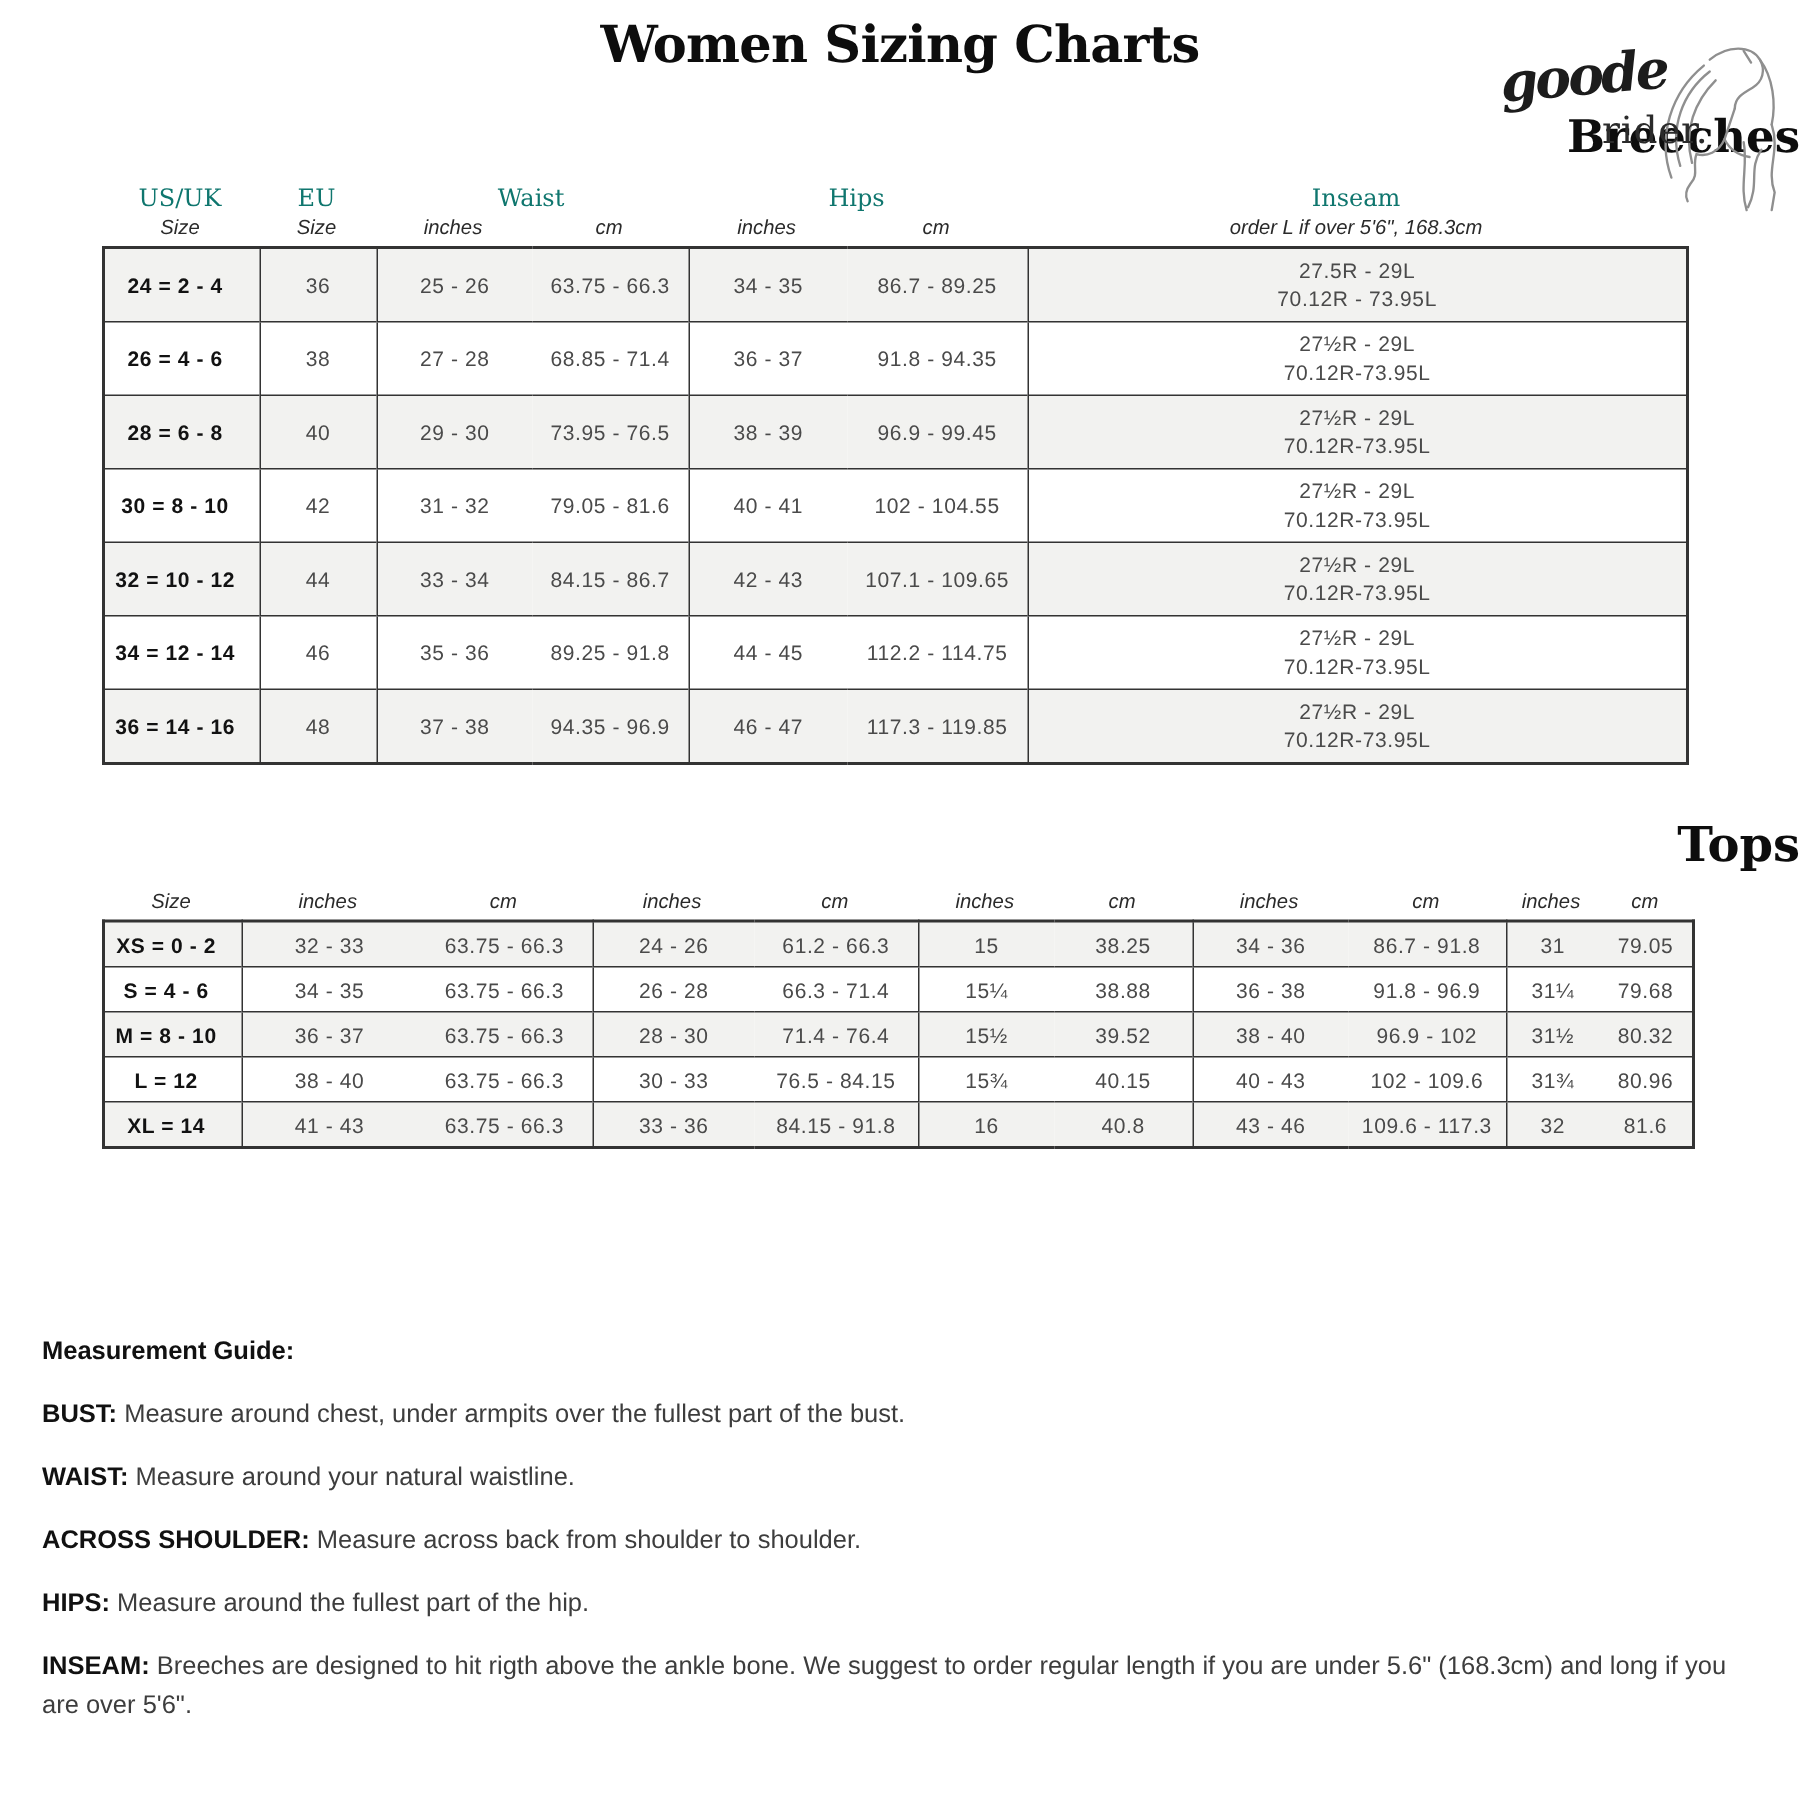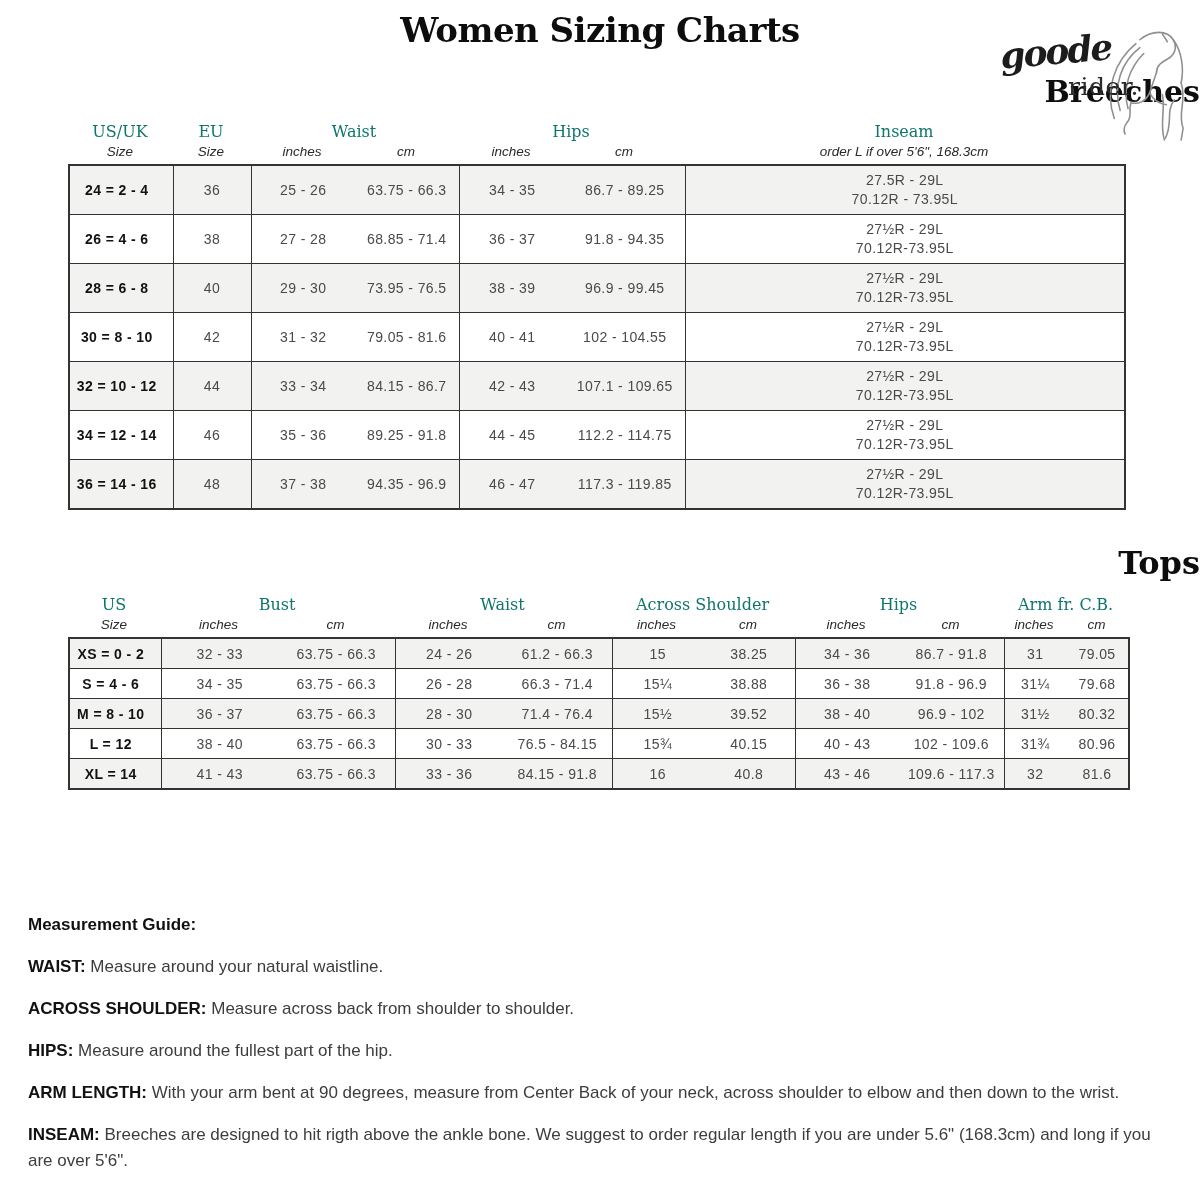--- a/index.html
+++ b/index.html
@@ -216,28 +216,20 @@
           <col style="width:108px">
             <col style="width:109px">
           <col style="width:91px">
             <col style="width:92px">
           <col style="width:104px">
             <col style="width:105px">
           <col style="width:62px">
             <col style="width:63px">
         </colgroup>
         <tbody>
-            <tr>
-          <td class="grp">US</td>
-          <td class="grp" colspan="2">Bust</td>
-          <td class="grp" colspan="2">Waist</td>
-          <td class="grp" colspan="2">Across Shoulder</td>
-          <td class="grp" colspan="2">Hips</td>
-          <td class="grp" colspan="2">Arm fr. C.B.</td>
-        </tr>
         <tr>
           <td class="sub">Size</td>
           <td class="sub">inches</td>
           <td class="sub">cm</td>
           <td class="sub">inches</td>
           <td class="sub">cm</td>
           <td class="sub">inches</td>
           <td class="sub">cm</td>
           <td class="sub">inches</td>
           <td class="sub">cm</td>
@@ -327,21 +319,21 @@
               <td class="">81.6</td>
             </tr>
           </tbody>
       </table>
     </div>
   </section>
 
   <div class="guide">
     <p class="guide-title">Measurement Guide:</p>
     <div id="guide-items">
+        <p><span class="lbl">BUST:</span> Measure around chest, under armpits over the fullest part of the bust.</p>
         <p><span class="lbl">WAIST:</span> Measure around your natural waistline.</p>
         <p><span class="lbl">ACROSS SHOULDER:</span> Measure across back from shoulder to shoulder.</p>
         <p><span class="lbl">HIPS:</span> Measure around the fullest part of the hip.</p>
-        <p><span class="lbl">ARM LENGTH:</span> With your arm bent at 90 degrees, measure from Center Back of your neck, across shoulder to elbow and then down to the wrist.</p>
         <p><span class="lbl">INSEAM:</span> Breeches are designed to hit rigth above the ankle bone. We suggest to order regular length if you are under 5.6" (168.3cm) and long if you are over 5'6".</p>
       </div>
   </div>
 
 </div>
 
 </body></html>

